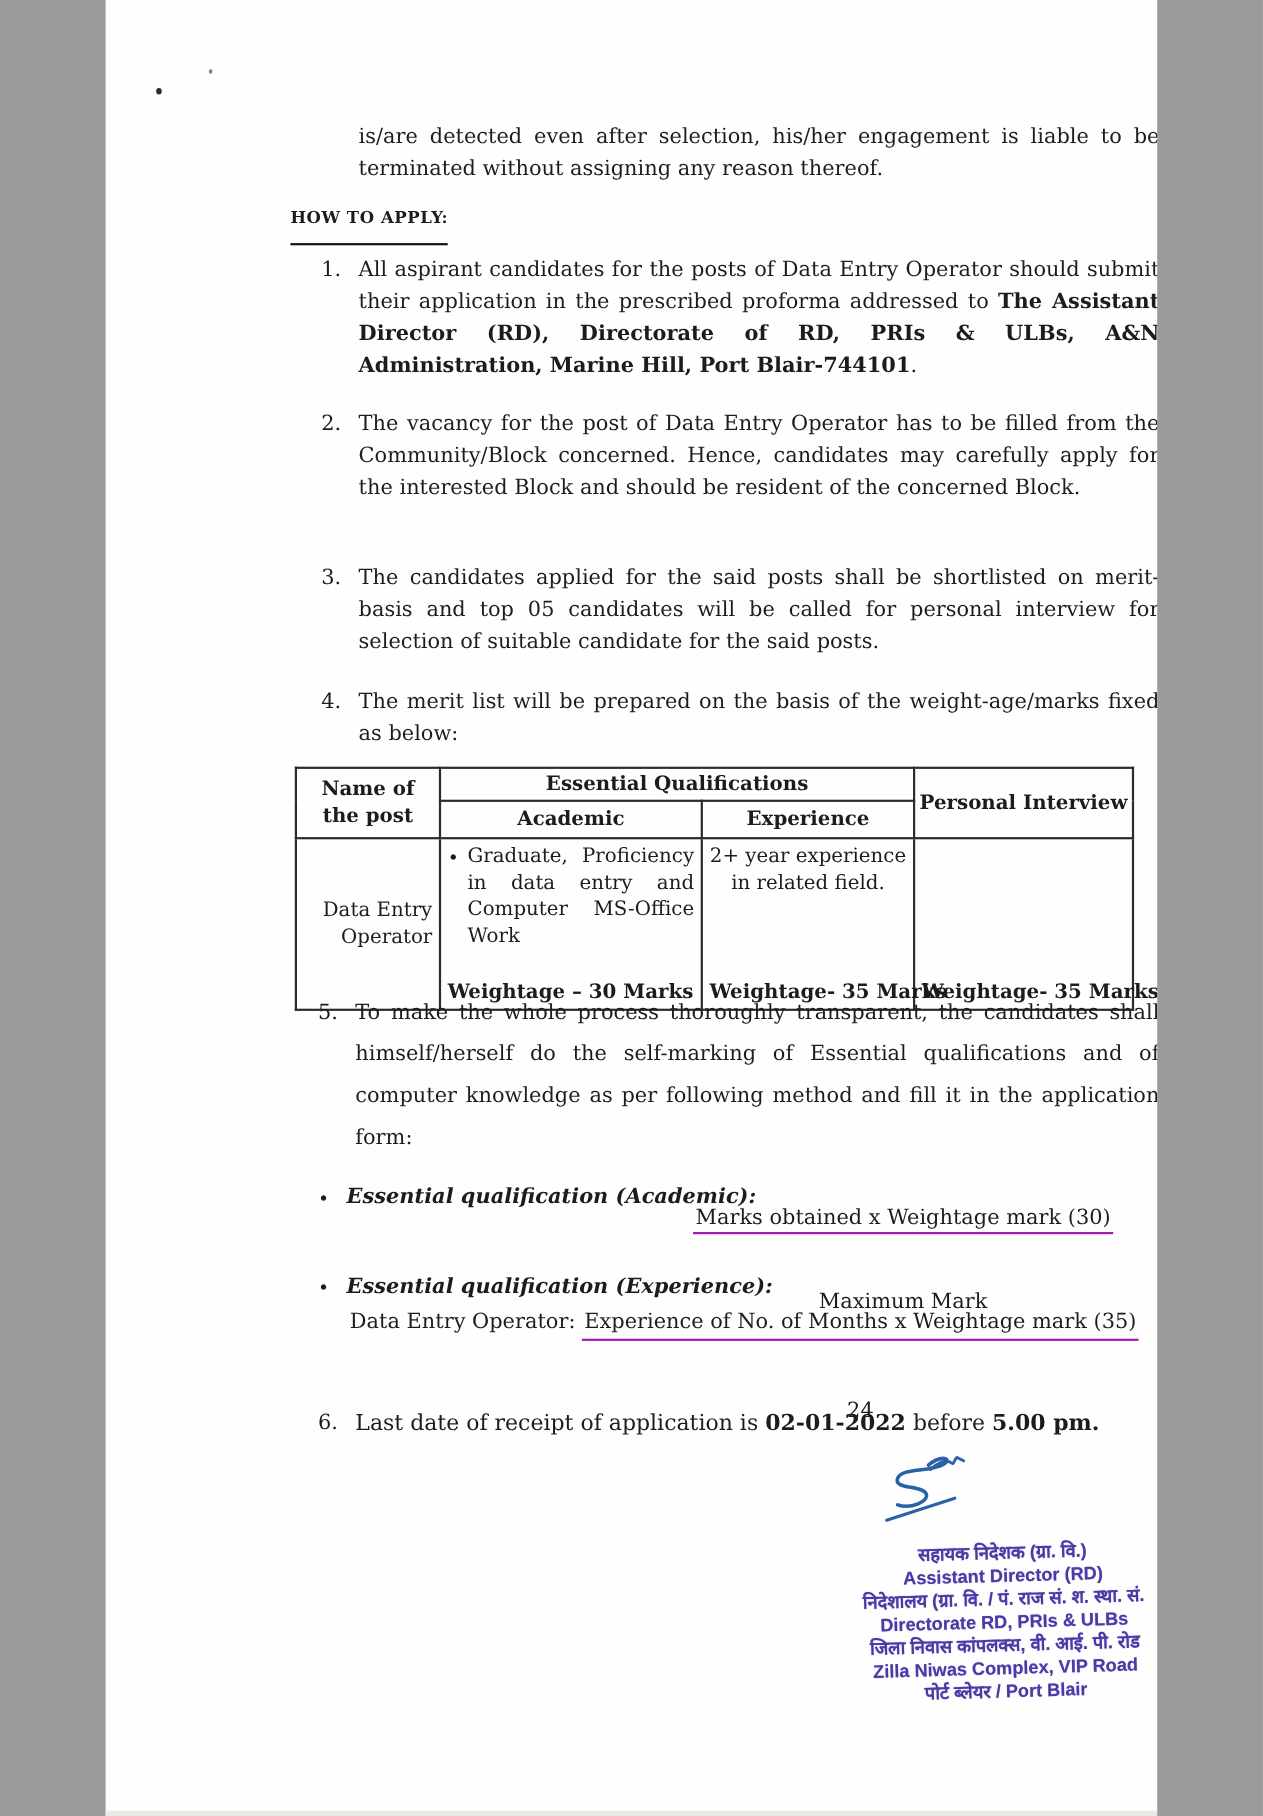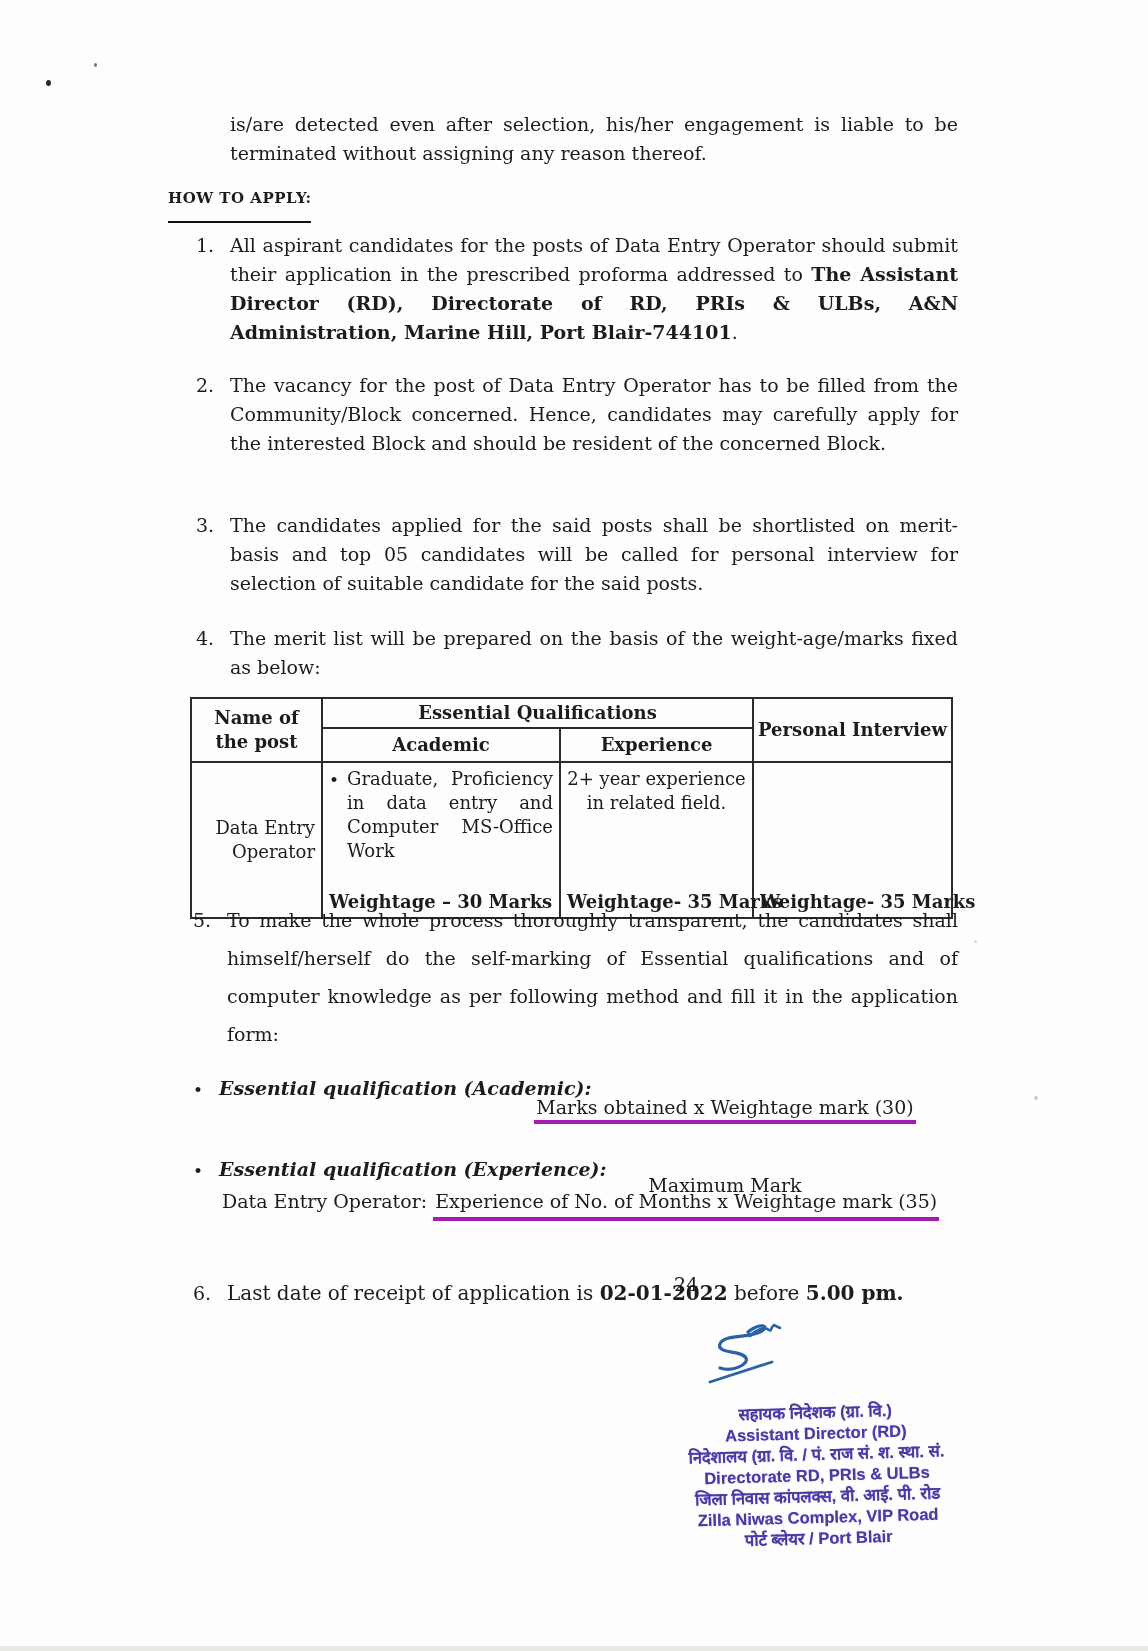--- a/index.html
+++ b/index.html
@@ -1,18 +1,18 @@
 <!DOCTYPE html>
 <html><head>
 <meta charset="utf-8">
 <style>
   html,body{margin:0;padding:0;background:#9a9a9a;}
   .page{
     position:relative;
-    width:1148px;height:1651px;
+    width:956px;height:1651px;
     background:#fefefe;
     font-family:"DejaVu Serif","Liberation Serif",serif;
     color:#1c1c1c;
     overflow:hidden;
     margin:0 auto;
   }
   .abs{position:absolute;}
   .para{font-size:19px;line-height:29px;text-align:justify;}
   .heading{
     font-size:15px;font-weight:bold;letter-spacing:.5px;
@@ -34,21 +34,21 @@
   td.postcell{text-align:right;}
   .cellflex{display:flex;flex-direction:column;justify-content:space-between;min-height:150px;}
   .acad-body{display:flex;gap:8px;text-align:justify;padding-top:2px;}
   .exp-body{text-align:center;padding-top:2px;}
   .wt{font-weight:bold;white-space:nowrap;padding-bottom:1px;}
   
   .bullet-line{display:flex;gap:16px;font-size:19px;}
   .bullet-glyph{font-size:17px;line-height:26px;}
   .bi{font-weight:bold;font-style:italic;}
   .fraction{display:inline-block;text-align:center;font-size:19px;vertical-align:top;}
-  .fraction .numer{display:inline-block;border-bottom:4px solid #a21caf;padding:0 2px 2px 2px;}
+  .fraction .numer{display:inline-block;border-bottom:2px solid #a21caf;padding:0 2px 2px 2px;}
   .fraction .denom{padding-top:14px;margin-top:36px;}
   .exp-line{font-size:19px;line-height:27px;}
   
   .stamp{
     width:470px;text-align:center;
     font-family:"Liberation Sans","DejaVu Sans",sans-serif;
     font-size:16.5px;line-height:21px;font-weight:bold;
     transform:rotate(-1.6deg);
     text-shadow:0 0 1px rgba(80,60,170,.55);
   }
@@ -84,21 +84,21 @@
   <div class="abs list-item" style="left:196px;top:511px;width:762px;">
     <span class="num">3.</span>
     <span class="txt">The candidates applied for the said posts shall be shortlisted on merit-basis and top 05 candidates will be called for personal interview for selection of suitable candidate for the said posts.</span>
   </div>
 
   <div class="abs list-item" style="left:196px;top:624px;width:762px;">
     <span class="num">4.</span>
     <span class="txt">The merit list will be prepared on the basis of the weight-age/marks fixed as below:</span>
   </div>
 
-  <div class="abs" style="left:190px;top:697px;">
+  <div class="abs" style="left:172px;top:697px;">
     <table class="qual">
       <colgroup>
         <col style="width:131px;">
           <col style="width:238px;">
           <col style="width:193px;">
           <col style="width:199px;">
       </colgroup>
       <tbody>
           <tr>
         <th rowspan="2">Name of the post</th>

